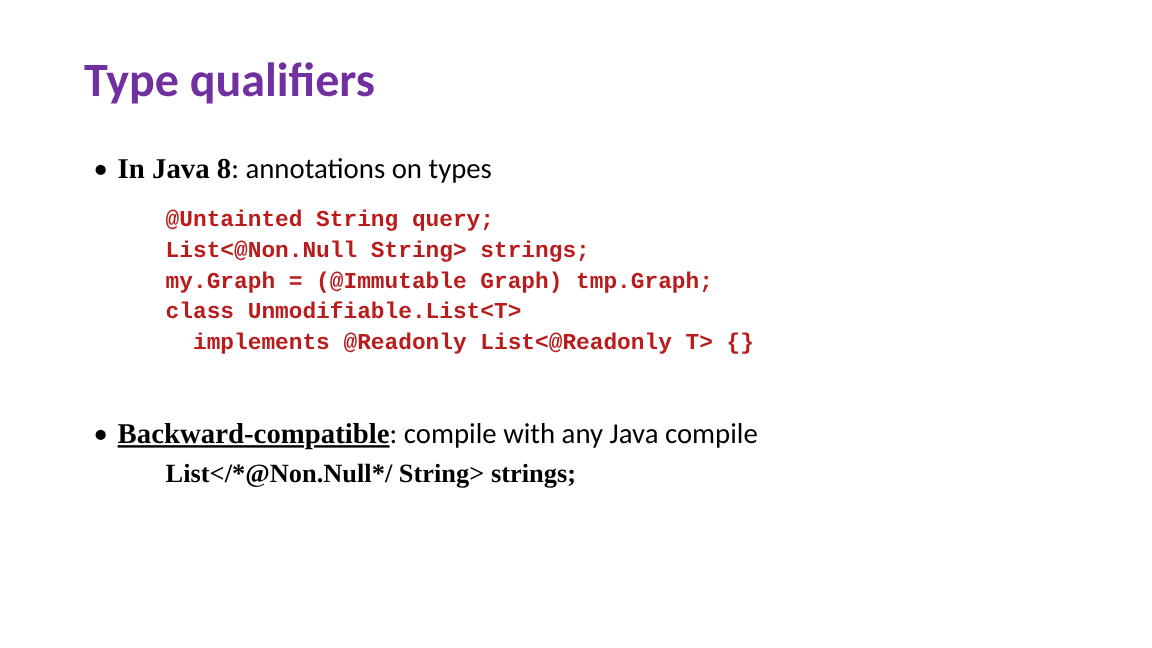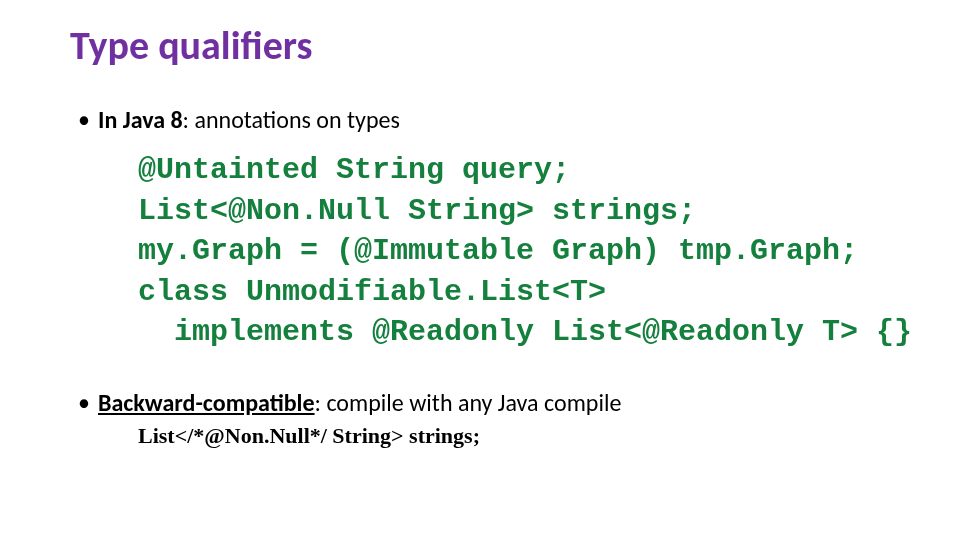--- a/index.html
+++ b/index.html
@@ -6,21 +6,21 @@
     margin: 0;
     padding: 0;
     width: 960px;
     height: 540px;
     background: #fff;
     font-family: Calibri, "Segoe UI", Arial, sans-serif;
     color: #000;
   }
   .slide {
     box-sizing: border-box;
-    padding: 21px 70px 40px 70px;
+    padding: 42px 70px 40px 70px;
   }
   .title {
     font-size: 40px;
     font-weight: 700;
     color: #7030a0;
     margin: 0 0 34px 0;
   }
   ul.bullets {
     list-style: none;
     margin: 0;
@@ -33,30 +33,30 @@
     font-size: 24px;
     line-height: 1.35;
   }
   ul.bullets > li::before {
     content: "•";
     position: absolute;
     left: 0;
     top: 0;
     color: #000;
   }
-  .bold { font-weight: 700; }
+  .bold { font-weight: 700; font-family: Liberation Serif, serif; }
   .uline { text-decoration: underline; }
   .code-block {
     font-family: "Courier New", Courier, monospace;
-    font-size: 30px;
+    font-size: 19px;
     font-weight: 700;
     line-height: 1.35;
     white-space: pre;
-    margin: 14px 0 34px 40px;
-    color: #15803d;
+    margin: 14px 0 46px 40px;
+    color: #b91c1c;
   }
   .code-inline {
     font-family: Liberation Serif, serif;
     font-size: 22px;
     font-weight: 700;
     line-height: 1.35;
     white-space: pre;
     margin: 2px 0 0 40px;
     display: block;
   }

